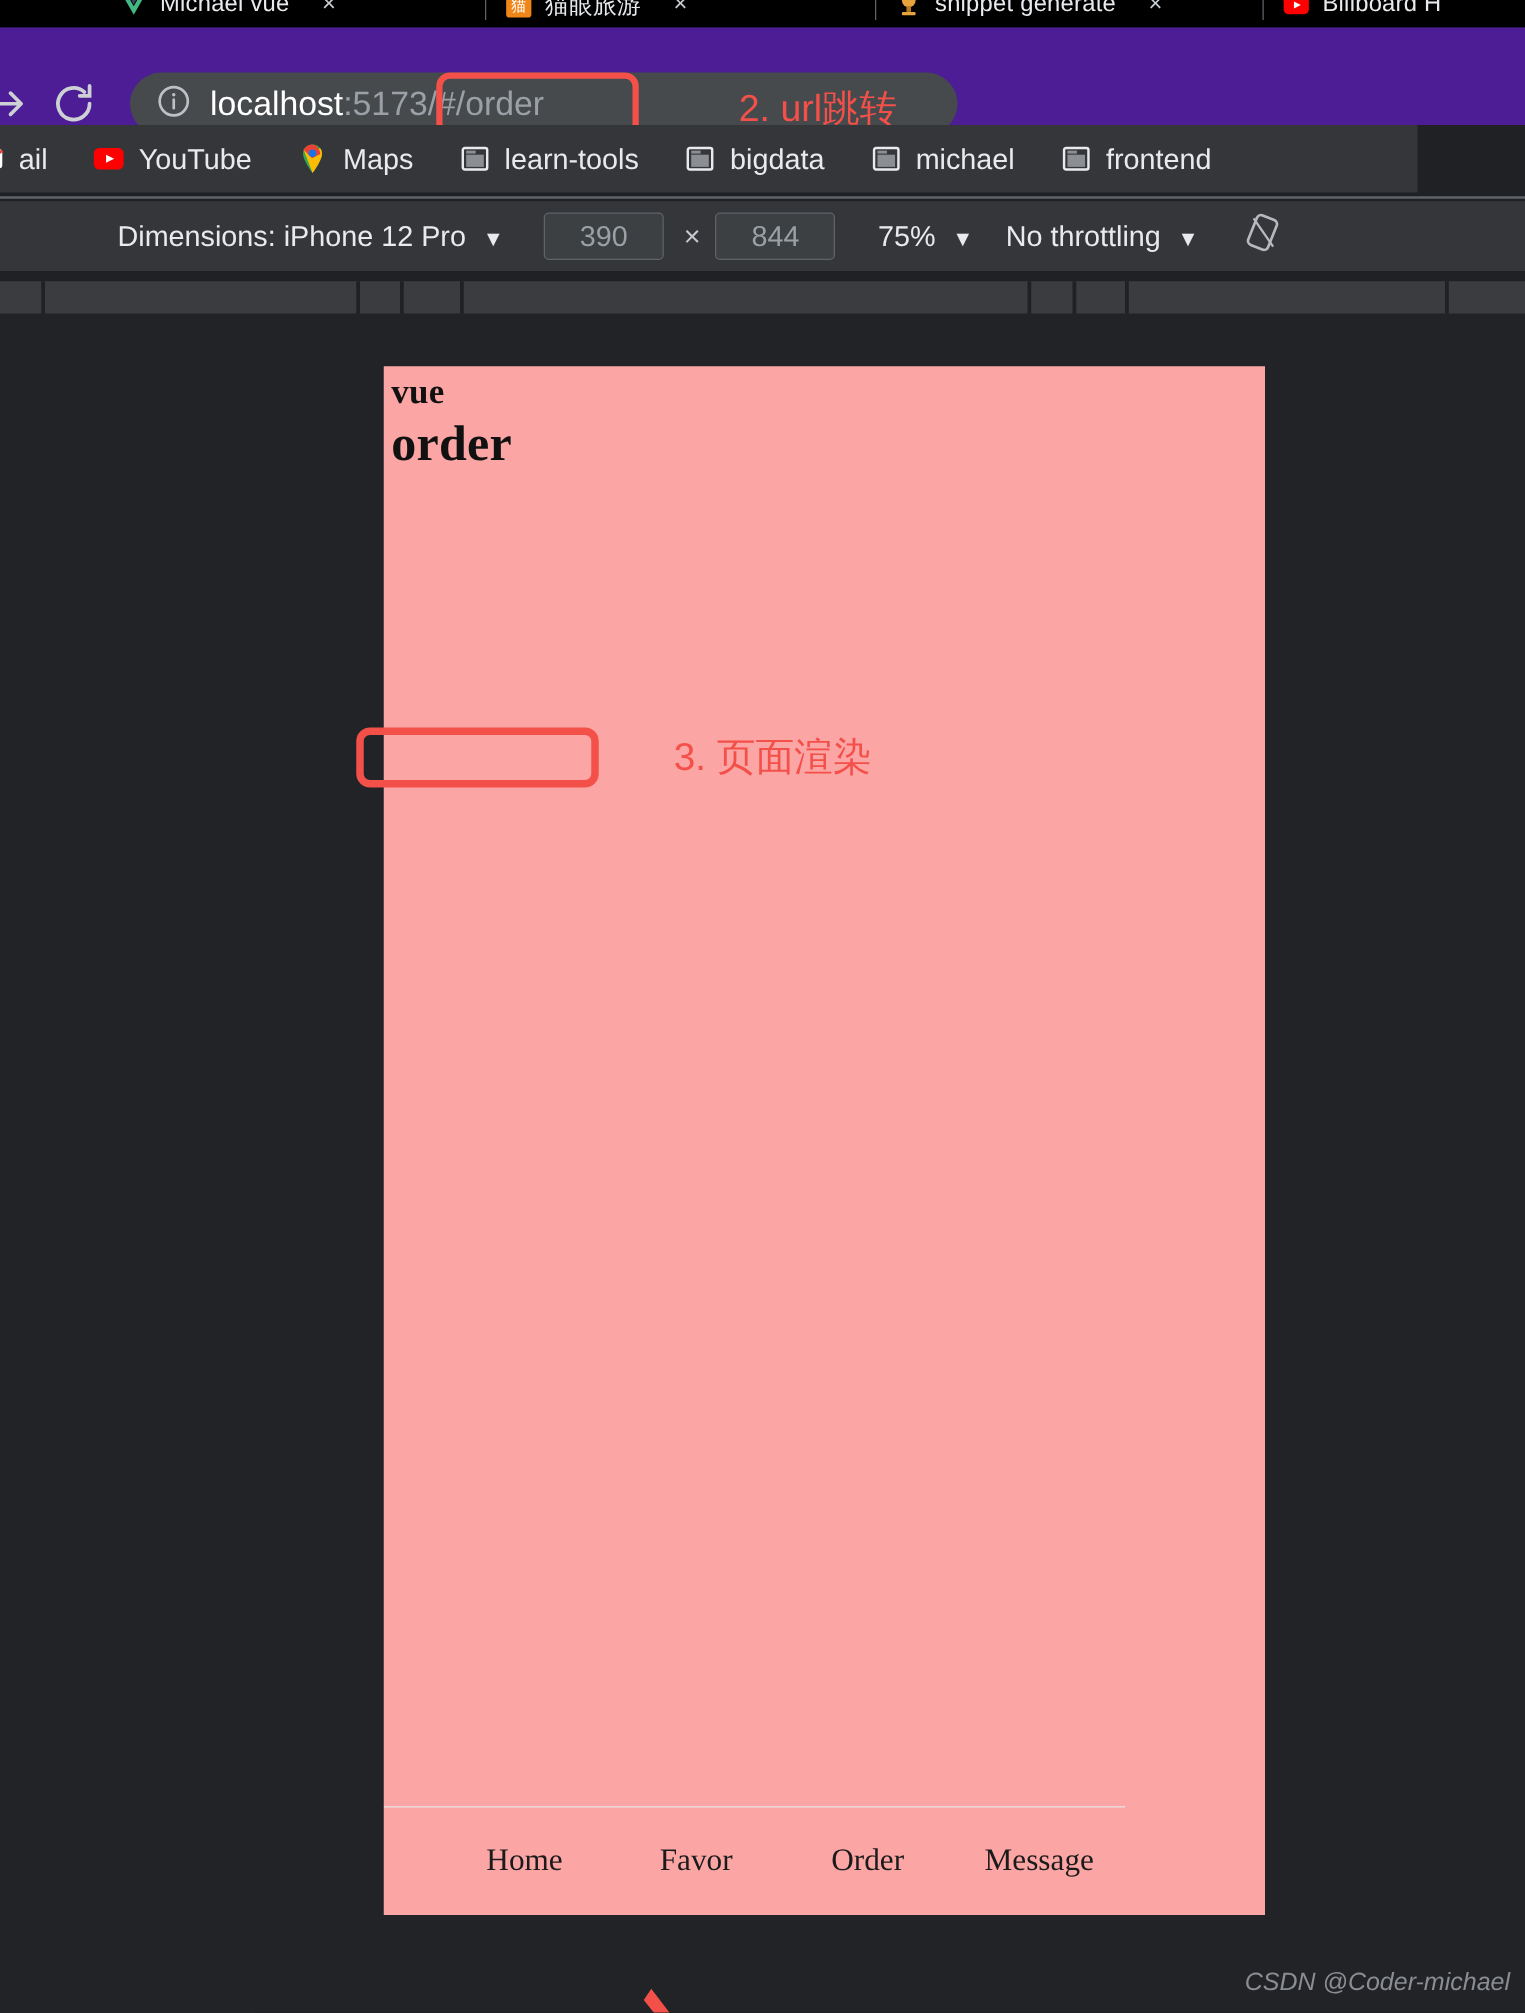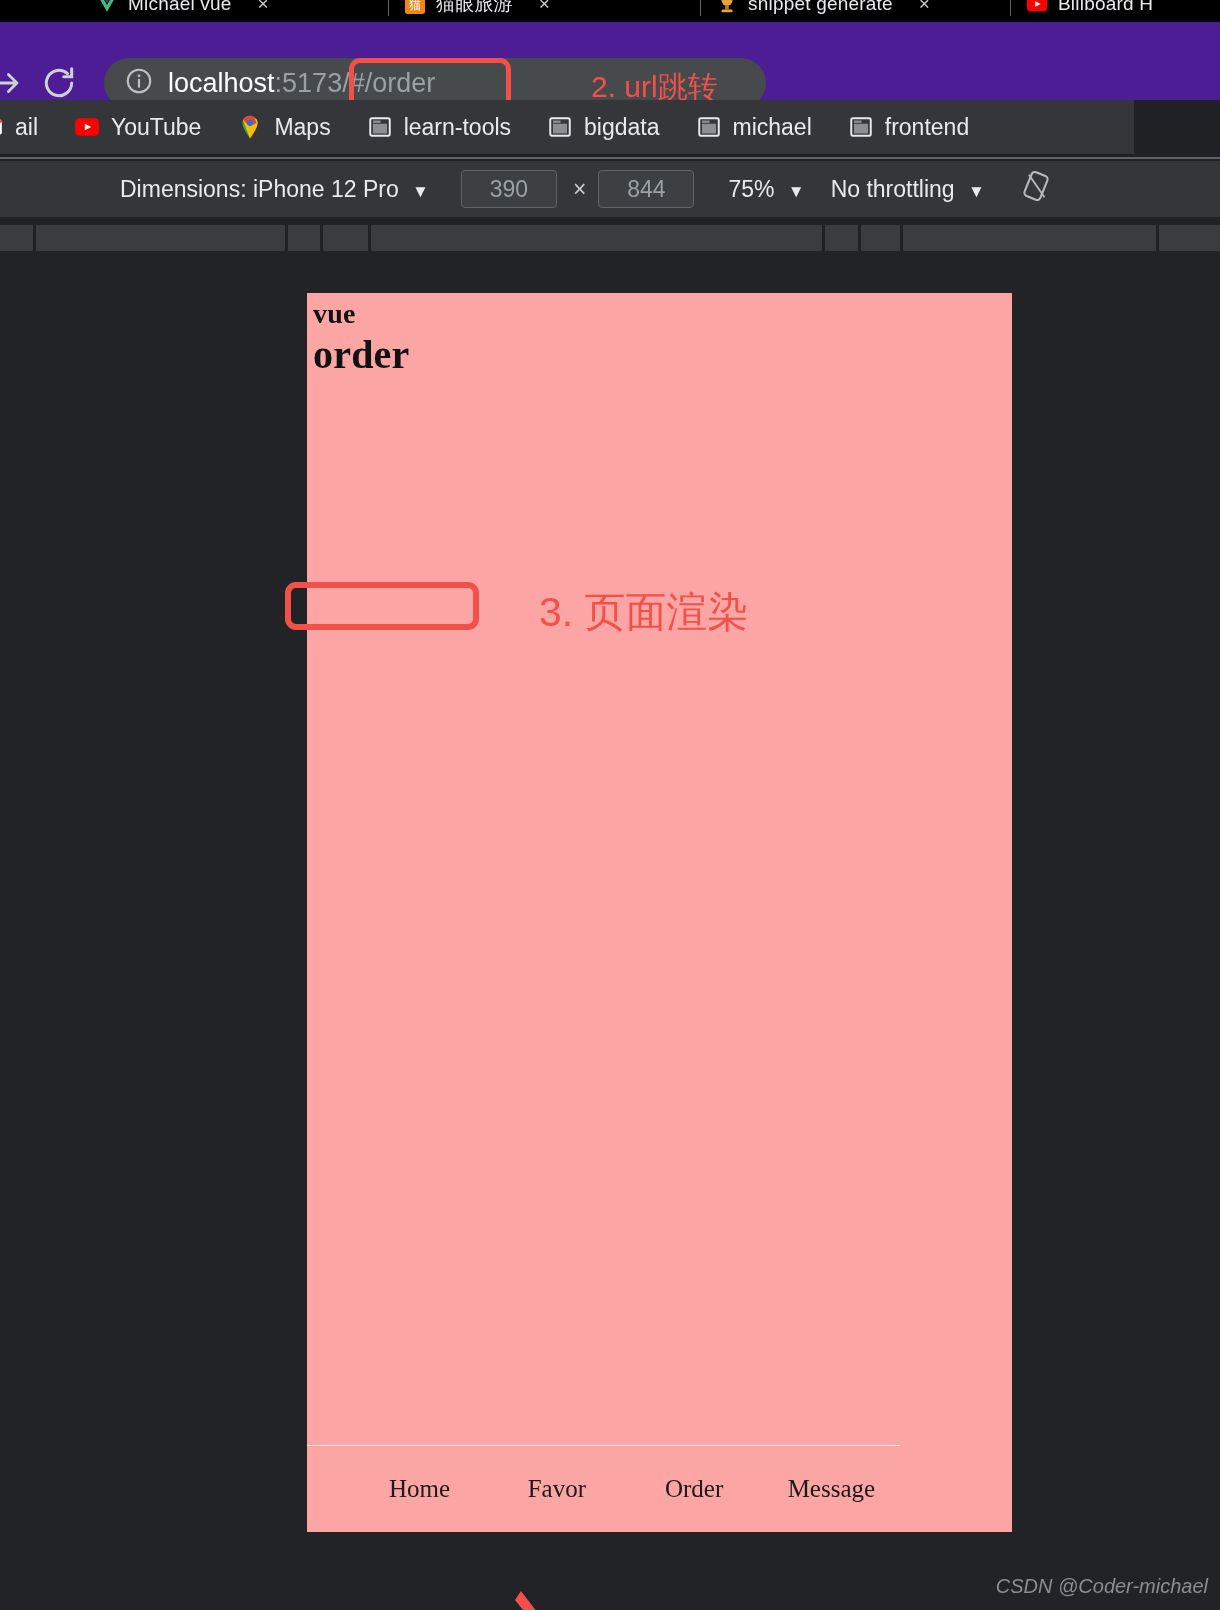--- a/index.html
+++ b/index.html
@@ -78,21 +78,21 @@
     position: absolute; top: 157px; left: 0; width: 1220px; height: 2px;
     background: #5f6368;
   }
 
   
   .devtoolbar {
     position: absolute; top: 161px; left: 0; width: 1220px; height: 56px;
     background: #35363a; display: flex; align-items: center;
     color: #e8eaed; font-size: 23px;
   }
-  .dt-label { margin-left: 120px; white-space: nowrap; }
+  .dt-label { margin-left: 94px; white-space: nowrap; }
   .caret { font-size: 17px; margin-left: 7px; }
   .dim-input {
     width: 96px; height: 38px; margin-left: 32px;
     background: #3c4043; border: 1px solid #5f6368; border-radius: 4px;
     color: #9aa0a6; font-size: 23px; text-align: center; line-height: 36px;
     font-family: "Liberation Sans", sans-serif;
   }
   .dim-x { margin-left: 16px; color: #c6c9cd; font-size: 23px; }
   .dim-input.second { margin-left: 12px; }
   .zoom-sel { margin-left: 34px; white-space: nowrap; }
@@ -130,21 +130,21 @@
   .page-title-order {
     position: absolute; left: 6px; top: 38px;
     font-family: "Liberation Serif", serif; font-weight: bold;
     font-size: 40px; color: #111111; letter-spacing: .2px;
   }
 
   .orderbox-hl {
     position: absolute; left: 285px; top: 331px; width: 194px; height: 48px;
     border: 6px solid #f4504a; border-radius: 11px; z-index: 6;
   }
-  .anno-render { left: 539px; top: 334px; font-size: 41px; z-index: 6; }
+  .anno-render { left: 539px; top: 334px; font-size: 31px; z-index: 6; }
 
   .arrow-svg { position: absolute; left: 505px; top: 1325px; z-index: 5; }
 
   
   .tabbar {
     position: absolute; left: 0; bottom: 0; width: 593px; height: 87px;
     border-top: 1px solid #e6e6e6; display: flex; align-items: center; padding-left: 44px;
   }
   .tabbar-item {
     flex: 1 1 0; text-align: center;

